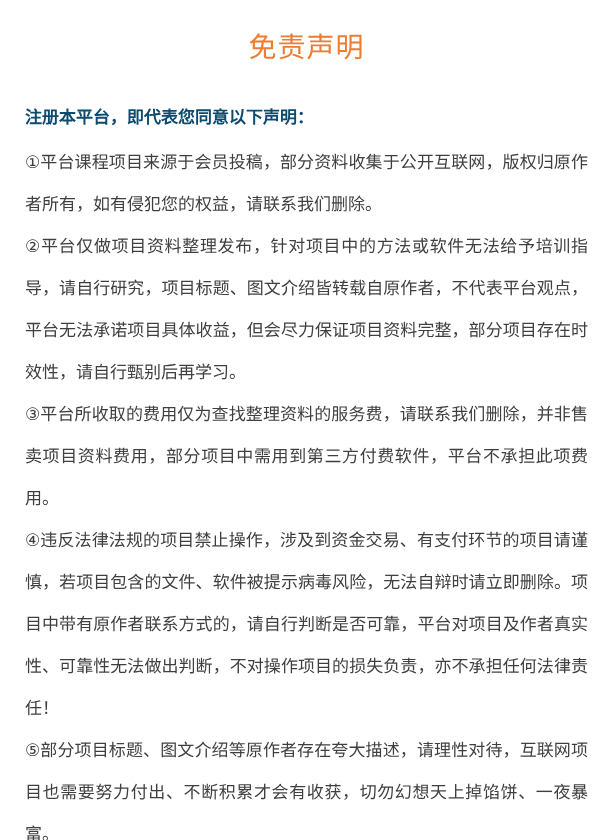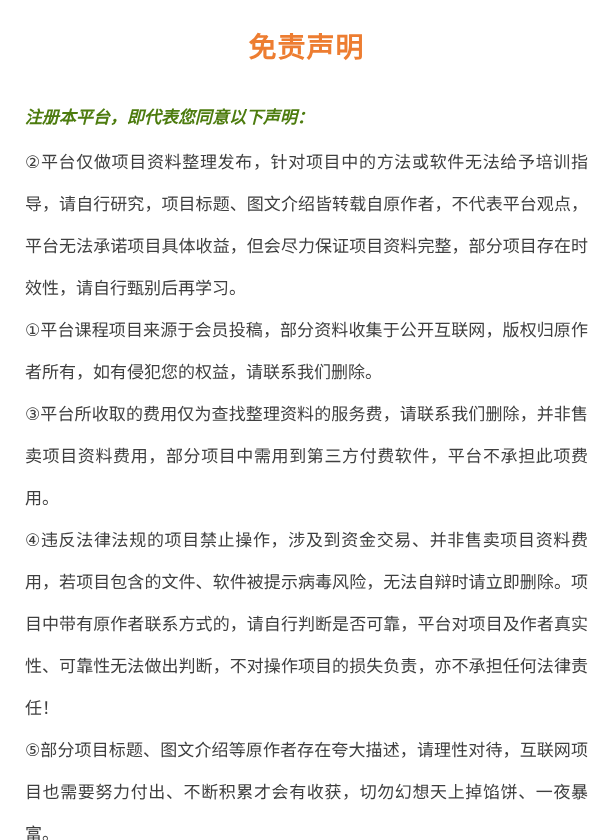--- a/index.html
+++ b/index.html
@@ -17,32 +17,31 @@
     box-sizing: border-box;
     width: 613px;
     height: 840px;
     padding: 30px 25px 0 25px;
     background: #ffffff;
   }
   .doc-title {
     margin: 0;
     text-align: center;
     font-size: 28px;
-    font-weight: bold;
+    font-weight: normal;
     letter-spacing: 1px;
     color: #ED7D31;
     line-height: 1.3;
   }
   .intro {
     margin: 40px 0 0 0;
     font-size: 17px;
     font-weight: bold;
-    color: #4d7c0f;
+    color: #0c4a6e;
     line-height: 1.4;
-    font-style: italic;
   }
   .paragraphs {
     margin-top: 12px;
   }
   .para {
     margin: 0;
     font-size: 17px;
     color: #3F3F3F;
     line-height: 2.47;
     text-align: justify;
@@ -52,19 +51,19 @@
 </style>
 </head>
 <body>
 
 <div class="doc">
   <h1 class="doc-title">免责声明</h1>
 
   <p class="intro">注册本平台，即代表您同意以下声明：</p>
 
   <div class="paragraphs">
+      <p class="para">①平台课程项目来源于会员投稿，部分资料收集于公开互联网，版权归原作者所有，如有侵犯您的权益，请联系我们删除。</p>
       <p class="para">②平台仅做项目资料整理发布，针对项目中的方法或软件无法给予培训指导，请自行研究，项目标题、图文介绍皆转载自原作者，不代表平台观点，平台无法承诺项目具体收益，但会尽力保证项目资料完整，部分项目存在时效性，请自行甄别后再学习。</p>
-      <p class="para">①平台课程项目来源于会员投稿，部分资料收集于公开互联网，版权归原作者所有，如有侵犯您的权益，请联系我们删除。</p>
       <p class="para">③平台所收取的费用仅为查找整理资料的服务费，请联系我们删除，并非售卖项目资料费用，部分项目中需用到第三方付费软件，平台不承担此项费用。</p>
-      <p class="para">④违反法律法规的项目禁止操作，涉及到资金交易、并非售卖项目资料费用，若项目包含的文件、软件被提示病毒风险，无法自辩时请立即删除。项目中带有原作者联系方式的，请自行判断是否可靠，平台对项目及作者真实性、可靠性无法做出判断，不对操作项目的损失负责，亦不承担任何法律责任！</p>
+      <p class="para">④违反法律法规的项目禁止操作，涉及到资金交易、有支付环节的项目请谨慎，若项目包含的文件、软件被提示病毒风险，无法自辩时请立即删除。项目中带有原作者联系方式的，请自行判断是否可靠，平台对项目及作者真实性、可靠性无法做出判断，不对操作项目的损失负责，亦不承担任何法律责任！</p>
       <p class="para">⑤部分项目标题、图文介绍等原作者存在夸大描述，请理性对待，互联网项目也需要努力付出、不断积累才会有收获，切勿幻想天上掉馅饼、一夜暴富。</p>
     </div>
 </div>
 
 </body></html>

